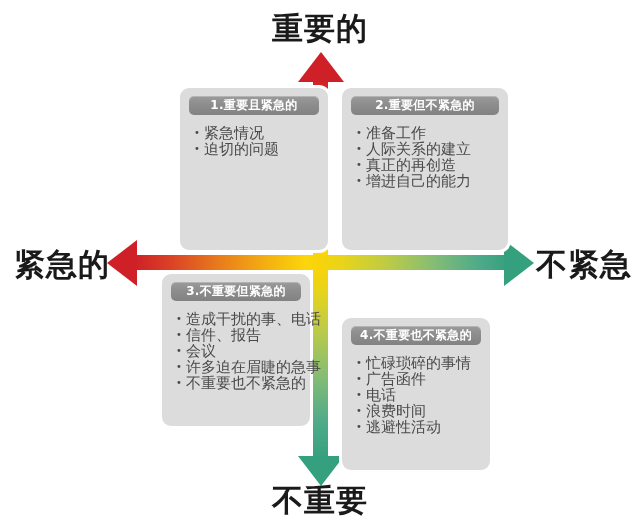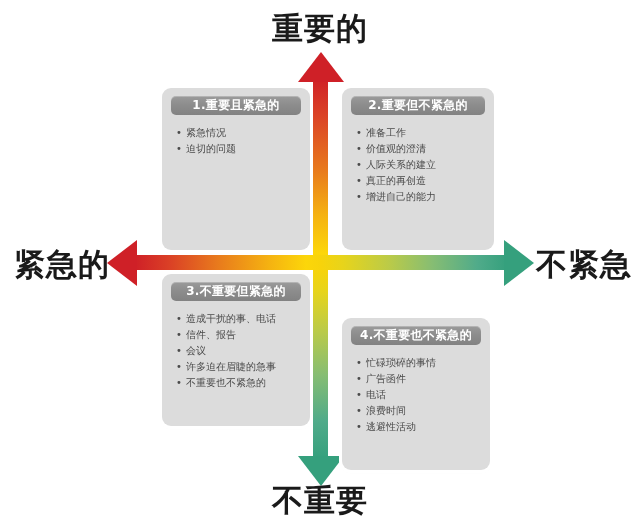--- a/index.html
+++ b/index.html
@@ -113,22 +113,22 @@
 
   
   .card {
     position: absolute;
     background: #dcdcdc;
     border-radius: 9px;
     box-shadow: 0 0 0 3px #ffffff, 0 1px 3px rgba(0,0,0,0.13);
     box-sizing: border-box;
     padding: 8px 9px 10px 9px;
   }
-  .card.q1 { left: 162px; top: 88px;  width: 148px; height: 162px; }
-  .card.q2 { left: 342px; top: 88px;  width: 152px; height: 162px; }
+  .card.q1 { left: 180px; top: 88px;  width: 148px; height: 162px; }
+  .card.q2 { left: 342px; top: 88px;  width: 166px; height: 162px; }
   .card.q3 { left: 162px; top: 274px; width: 148px; height: 152px; }
   .card.q4 { left: 342px; top: 274px; width: 148px; height: 152px; margin-top: 44px; }
 
   .card-header {
     background: linear-gradient(to bottom, #9b9b9b 0%, #8d8d8d 45%, #828282 100%);
     border-radius: 5px;
     color: #ffffff;
     font-size: 12px;
     font-weight: 700;
     text-align: center;
@@ -141,21 +141,21 @@
   }
 
   .card-list {
     list-style: none;
     margin: 10px 0 0 0;
     padding: 0 0 0 5px;
   }
   .card-list li {
     position: relative;
     color: #4a4a4a;
-    font-size: 10px;
+    font-size: 15px;
     line-height: 16px;
     padding-left: 10px;
     white-space: nowrap;
   }
   .card-list li::before {
     content: "\2022";
     position: absolute;
     left: 0;
     top: -0.5px;
     color: #4a4a4a;
@@ -185,21 +185,20 @@
     <ul class="card-list">
       <li>紧急情况</li>
       <li>迫切的问题</li>
     </ul>
   </div>
 
   <div class="card q2">
     <div class="card-header">2.重要但不紧急的</div>
     <ul class="card-list">
       <li>准备工作</li>
-      <li>价值观的澄清</li>
       <li>人际关系的建立</li>
       <li>真正的再创造</li>
       <li>增进自己的能力</li>
     </ul>
   </div>
 
   <div class="card q3">
     <div class="card-header">3.不重要但紧急的</div>
     <ul class="card-list">
       <li>造成干扰的事、电话</li>

